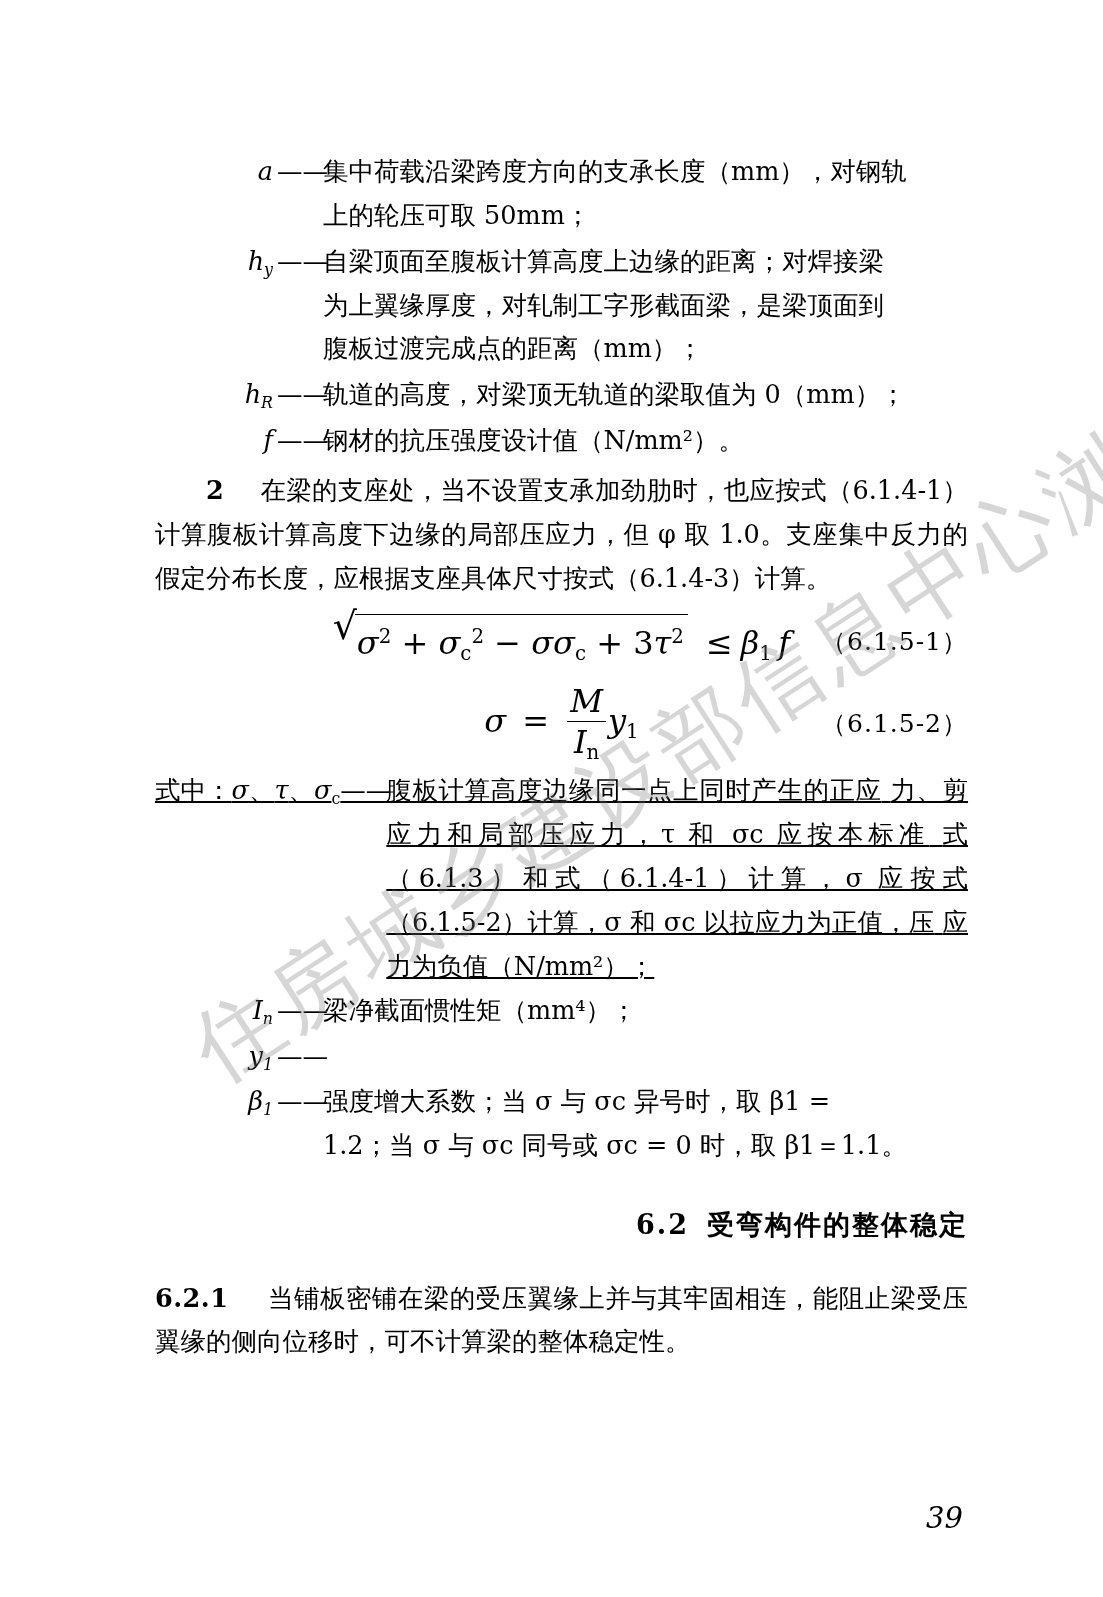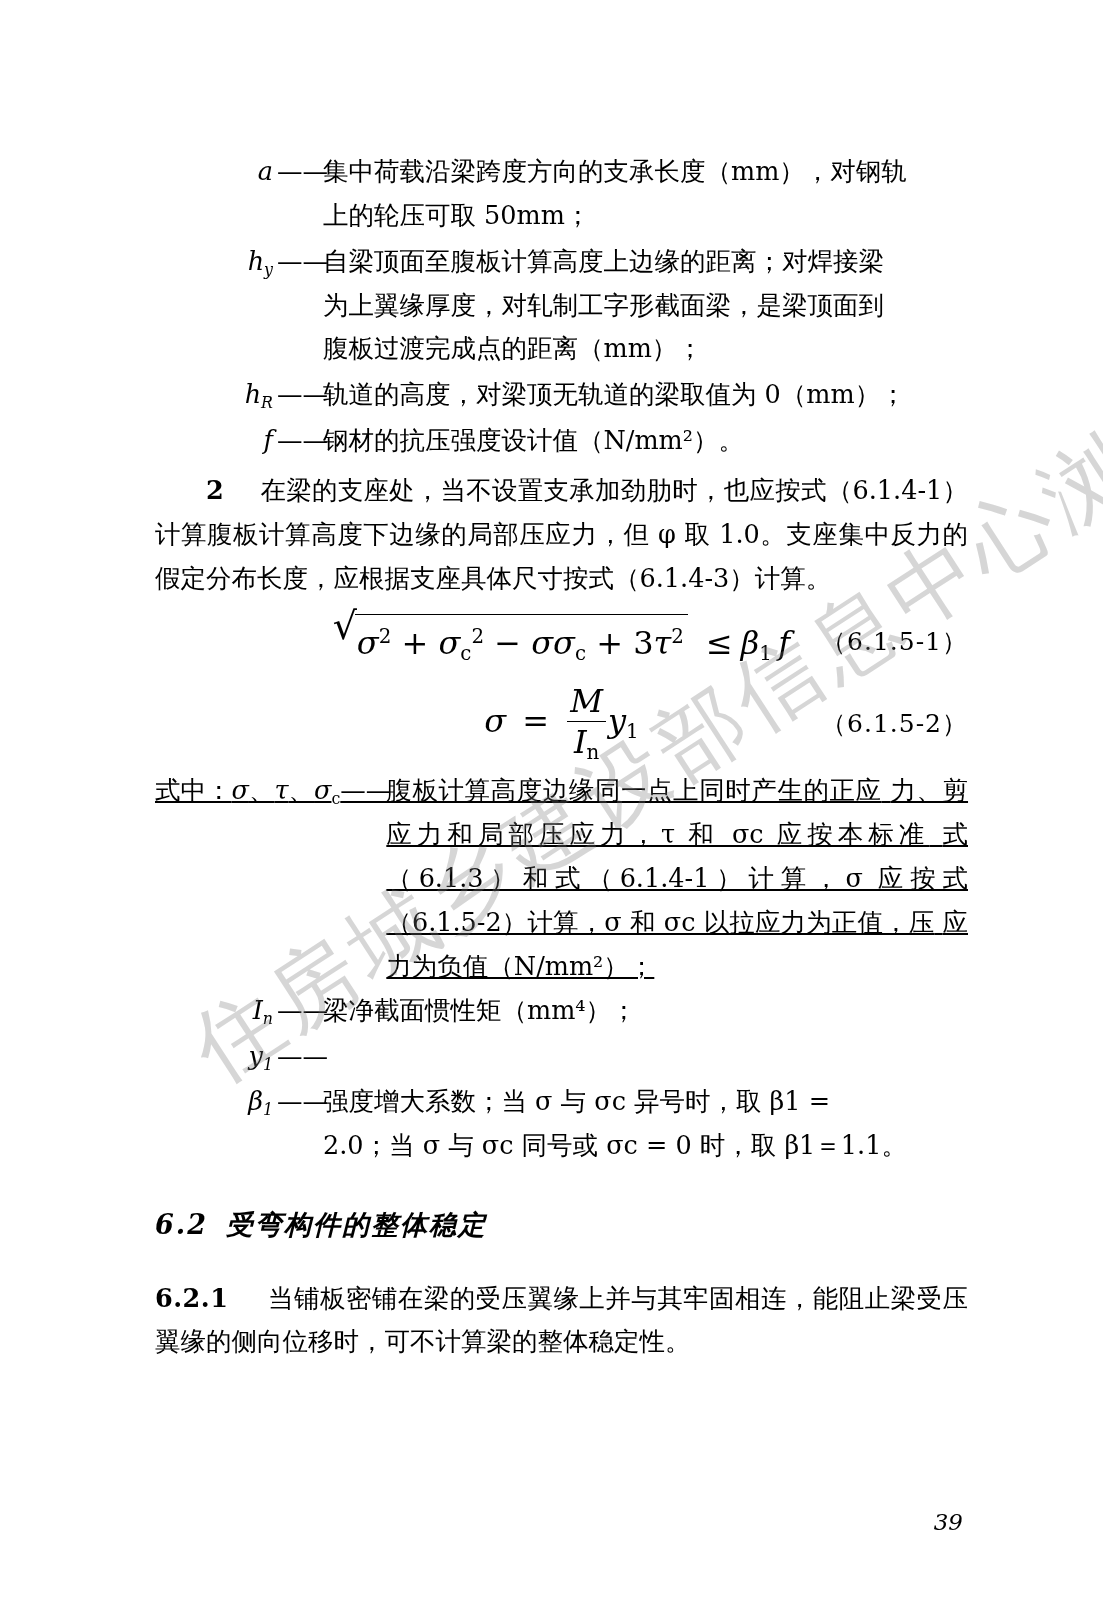--- a/index.html
+++ b/index.html
@@ -189,37 +189,36 @@
     width: 46px;
     text-align: center;
   }
   .shizhong .txt {
     flex: 1 1 auto;
     text-align: justify;
     text-justify: inter-ideograph;
   }
 
   .section-title {
-    text-align: left;
+    text-align: right;
     font-weight: bold;
     font-size: 27px;
     margin: 34px 0 28px 0;
     letter-spacing: 2px;
-    font-style: italic;
   }
   .section-title .num {
     margin-right: 18px;
   }
 
   .pageno {
     position: absolute;
     right: 140px;
     bottom: 62px;
     font-style: italic;
-    font-size: 23px;
+    font-size: 29px;
     z-index: 2;
   }
 </style>
 </head>
 <body>
 
 <div class="page">
 
   <div class="watermark">
     <span class="wm1">住房城乡建设部信息中心浏览专用</span>
@@ -313,21 +312,21 @@
       <div class="defrow">
         <div class="sym"><i>y</i><sub>1</sub></div>
         <div class="dash">——</div>
       </div>
 
       <div class="defrow">
         <div class="sym"><i>β</i><sub>1</sub></div>
         <div class="dash">——</div>
         <div class="txt">
           <span class="cont">强度增大系数；当 σ 与 σc 异号时，取 β1 =</span>
-          <span class="cont">2.0；当 σ 与 σc 同号或 σc = 0 时，取 β1＝1.1。</span>
+          <span class="cont">1.2；当 σ 与 σc 同号或 σc = 0 时，取 β1＝1.1。</span>
         </div>
       </div>
 
     </div>
 
     <div class="section-title">
       <span class="num">6.2</span><span>受弯构件的整体稳定</span>
     </div>
 
     <div class="para">

